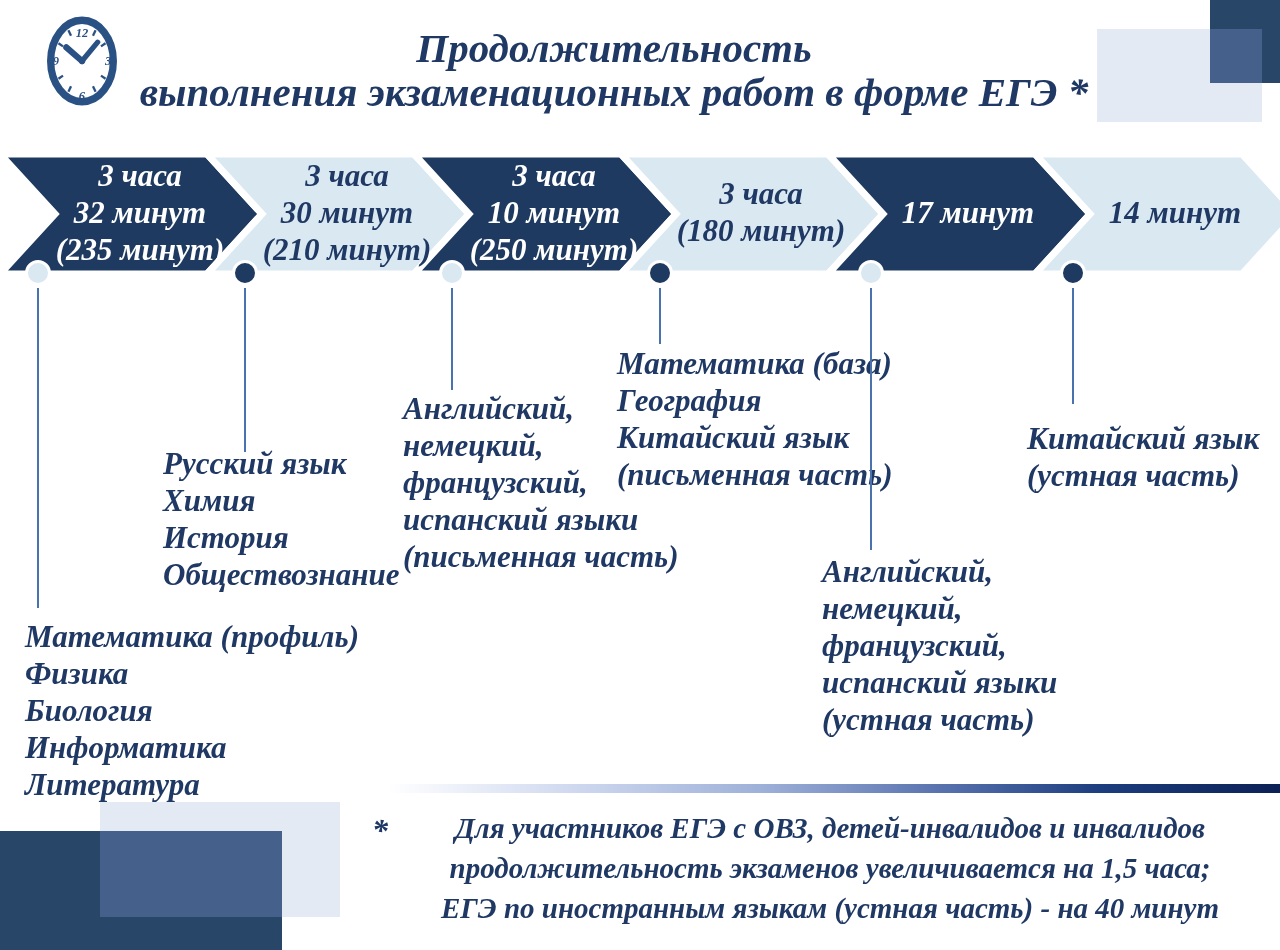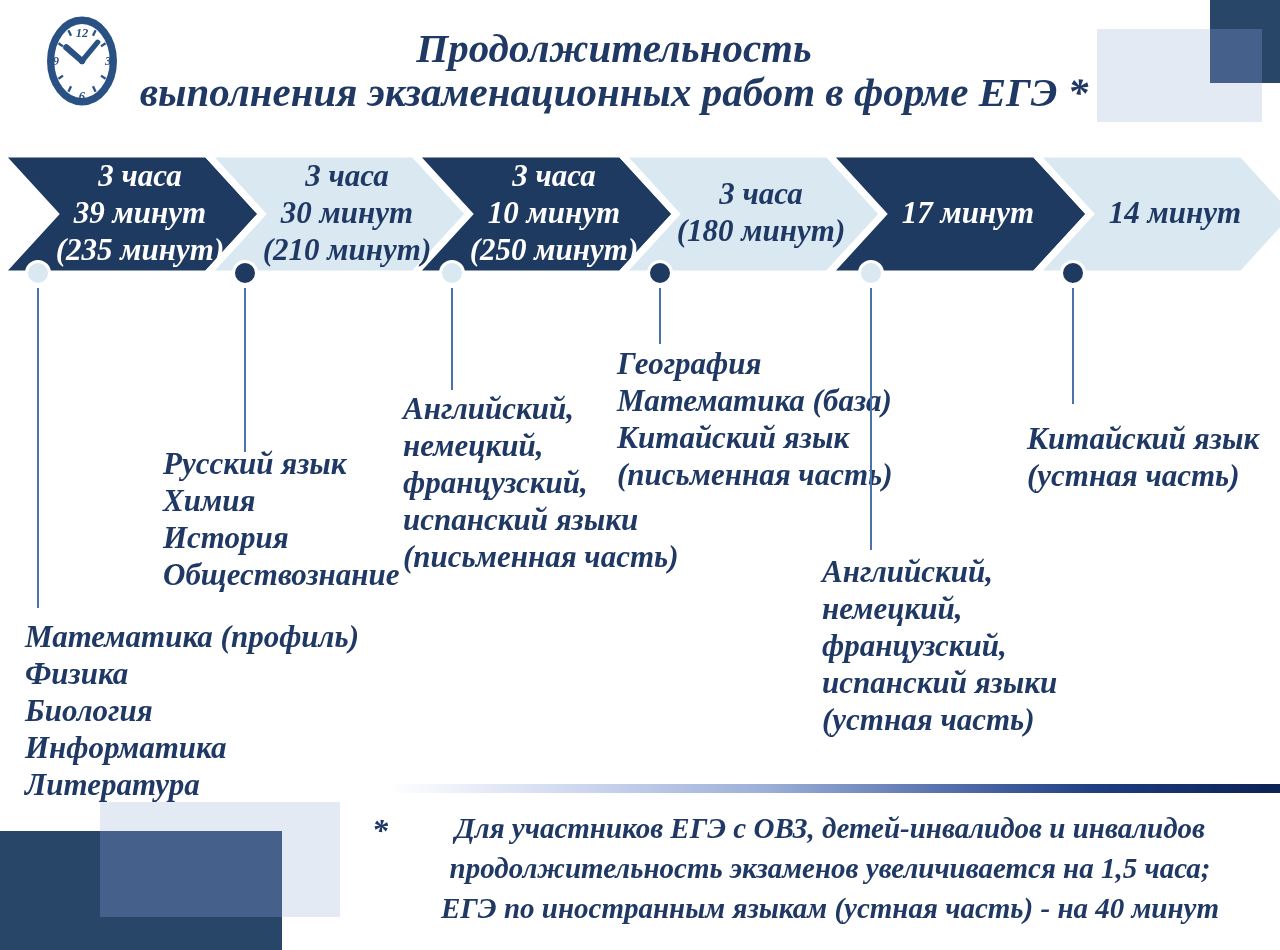--- a/index.html
+++ b/index.html
@@ -97,21 +97,21 @@
     <div>продолжительность экзаменов увеличивается на 1,5 часа;</div>
     <div>ЕГЭ по иностранным языкам (устная часть) - на 40 минут</div>
   </div>
 
   <div class="deco" style="left:0;top:831px;width:282px;height:119px;background:#284668"></div>
   <div class="deco" style="left:100px;top:802px;width:240px;height:115px;background:#e4eaf3"></div>
   <div class="deco" style="left:100px;top:831px;width:182px;height:86px;background:#45608a"></div>
 
 <div class="chev-label dark" style="left: 30px;">
       <div>3 часа</div>
-      <div>39 минут</div>
+      <div>32 минут</div>
       <div>(235 минут)</div>
     </div>
     <div class="dot dot-light" style="left: 25px;"></div>
     <div class="connector" style="left: 37px; top: 288px; height: 320px;"></div>
     <div class="subjects" style="left: 25px; top: 618px;">
       <div>Математика (профиль)</div>
       <div>Физика</div>
       <div>Биология</div>
       <div>Информатика</div>
       <div>Литература</div>
@@ -143,22 +143,22 @@
       <div>испанский языки</div>
       <div>(письменная часть)</div>
     </div>
     <div class="chev-label light" style="left: 651px;">
       <div>3 часа</div>
       <div>(180 минут)</div>
     </div>
     <div class="dot dot-dark" style="left: 647px;"></div>
     <div class="connector" style="left: 659px; top: 288px; height: 56px;"></div>
     <div class="subjects" style="left: 617px; top: 345px;">
+      <div>Математика (база)</div>
       <div>География</div>
-      <div>Математика (база)</div>
       <div>Китайский язык</div>
       <div>(письменная часть)</div>
     </div>
     <div class="chev-label dark" style="left: 858px;">
       <div>17 минут</div>
     </div>
     <div class="dot dot-light" style="left: 858px;"></div>
     <div class="connector" style="left: 870px; top: 288px; height: 262px;"></div>
     <div class="subjects" style="left: 822px; top: 553px;">
       <div>Английский,</div>

